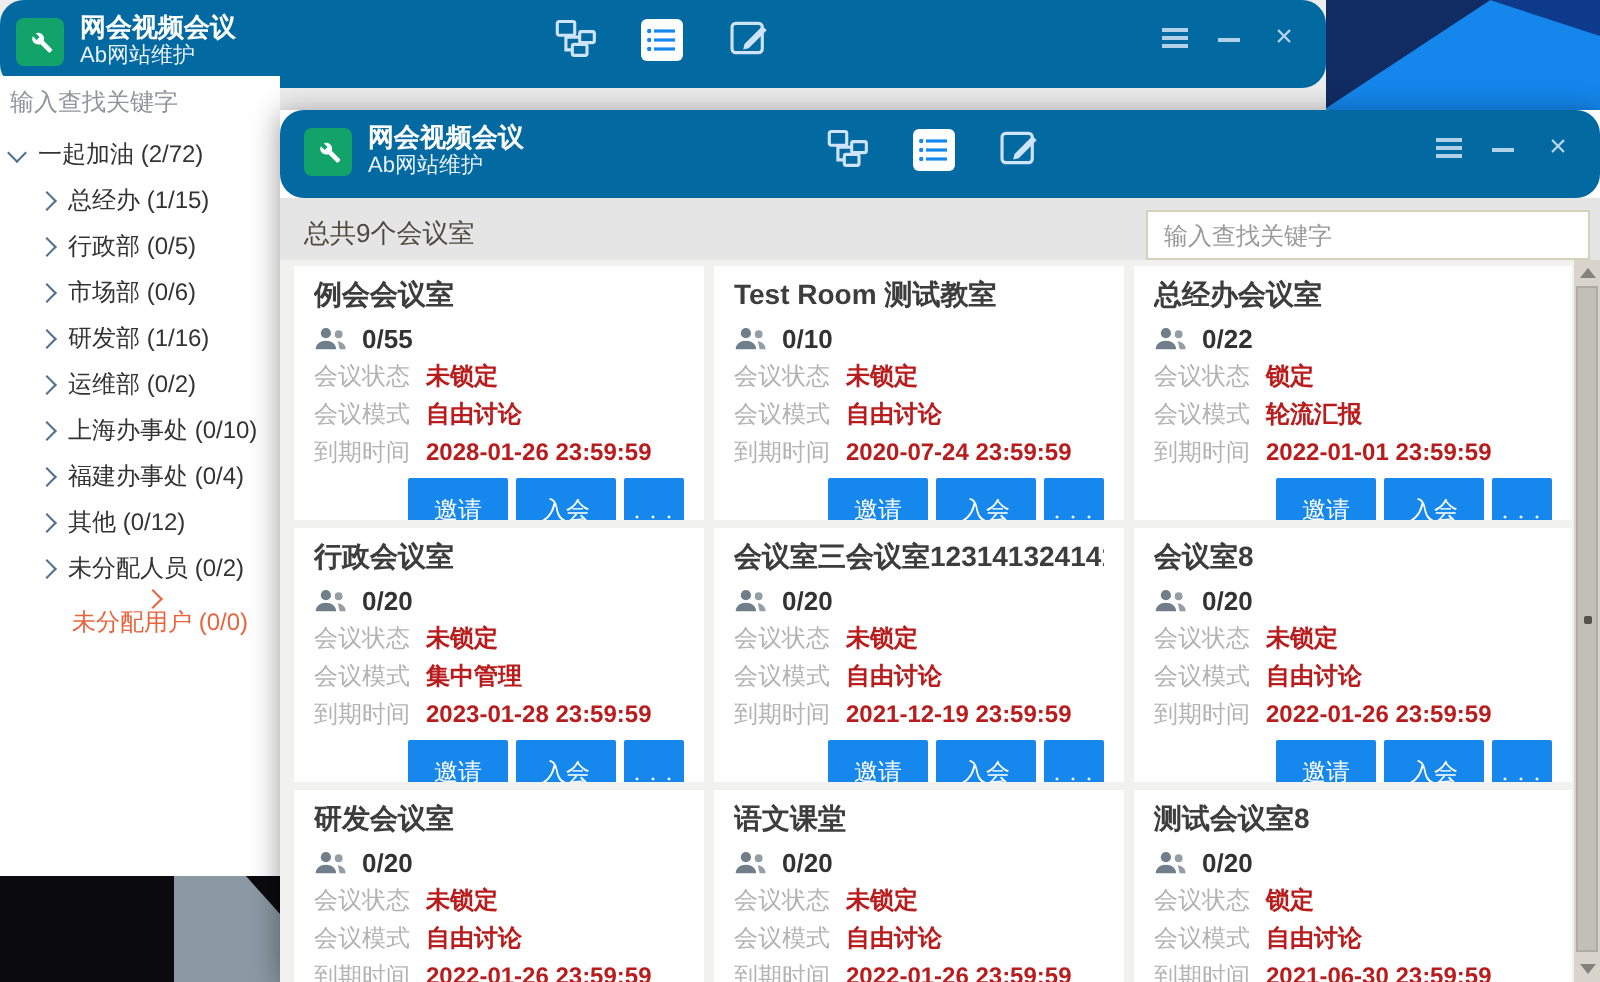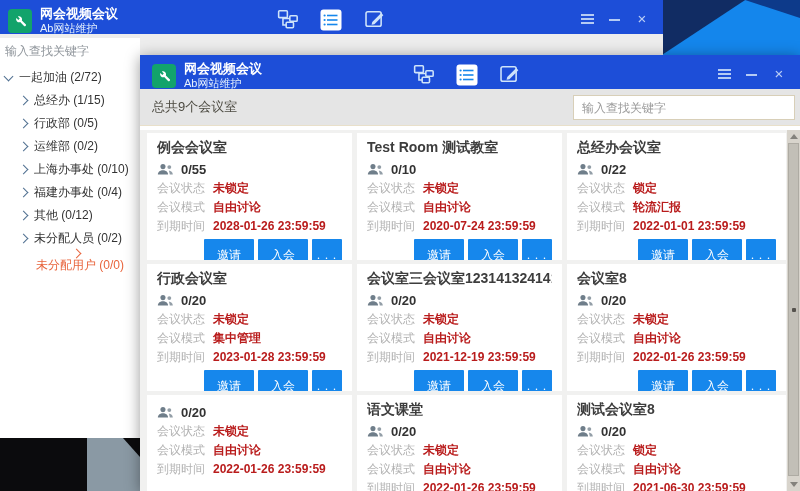--- a/index.html
+++ b/index.html
@@ -15,21 +15,21 @@
   .wp-gray { position:absolute; left:87px; top:438px; width:53px; height:53px; background:#8a99a4; }
   .wp-notch { position:absolute; left:123px; top:438px; width:17px; height:19px;
              background:#0b0b0d; clip-path:polygon(0 0,100% 0,100% 100%); }
 
   
   .window { position:absolute; background:#fff; }
   .back-window { left:0; top:0; width:663px; height:438px; background:#ededed; }
   .front-window { left:140px; top:55px; width:660px; height:436px;
                   box-shadow:0 2px 14px rgba(0,0,0,.4); }
 
-  .titlebar { position:relative; height:34px; background:#1d4ed8; }
+  .titlebar { position:relative; height:44px; background:#0369a1;border-radius:12px; }
   .app-id { position:absolute; left:8px; top:7px; display:flex; gap:8px; align-items:center; }
   .app-icon { width:24px; height:24px; border-radius:4px; background:#12a36b;
               display:flex; align-items:center; justify-content:center; flex:0 0 auto; }
   .app-icon svg { width:16px; height:16px; }
   .app-titles { line-height:1.15; }
   .app-title { color:#fff; font-size:13px; font-weight:bold; }
   .app-sub { color:#e7f2fd; font-size:11px; }
 
   .tb-icon { position:absolute; top:8px; width:22px; height:22px; color:#cfe4fa; cursor:pointer; }
   .tb-icon svg { width:22px; height:22px; display:block; }
@@ -192,20 +192,28 @@
         <div class="tree-item">
           <span class="chev"></span>
           <span class="tree-label">总经办 (1/15)</span>
         </div>
         <div class="tree-item">
           <span class="chev"></span>
           <span class="tree-label">行政部 (0/5)</span>
         </div>
         <div class="tree-item">
           <span class="chev"></span>
+          <span class="tree-label">市场部 (0/6)</span>
+        </div>
+        <div class="tree-item">
+          <span class="chev"></span>
+          <span class="tree-label">研发部 (1/16)</span>
+        </div>
+        <div class="tree-item">
+          <span class="chev"></span>
           <span class="tree-label">运维部 (0/2)</span>
         </div>
         <div class="tree-item">
           <span class="chev"></span>
           <span class="tree-label">上海办事处 (0/10)</span>
         </div>
         <div class="tree-item">
           <span class="chev"></span>
           <span class="tree-label">福建办事处 (0/4)</span>
         </div>
@@ -428,20 +436,21 @@
               <span class="val">2022-01-26 23:59:59</span>
             </div>
           <div class="btn-row">
             <button class="btn">邀请</button>
             <button class="btn">入会</button>
             <button class="btn more">. . .</button>
           </div>
         </div>
 
         <div class="card">
+          <div class="card-title">研发会议室</div>
           <div class="count-row">
               <svg viewBox="0 0 20 14">
                 <use href="#ic-people"></use>
               </svg>
               <span>0/20</span>
             </div>
           <div class="info-row">
               <span class="lbl">会议状态</span>
               <span class="val">未锁定</span>
             </div>

